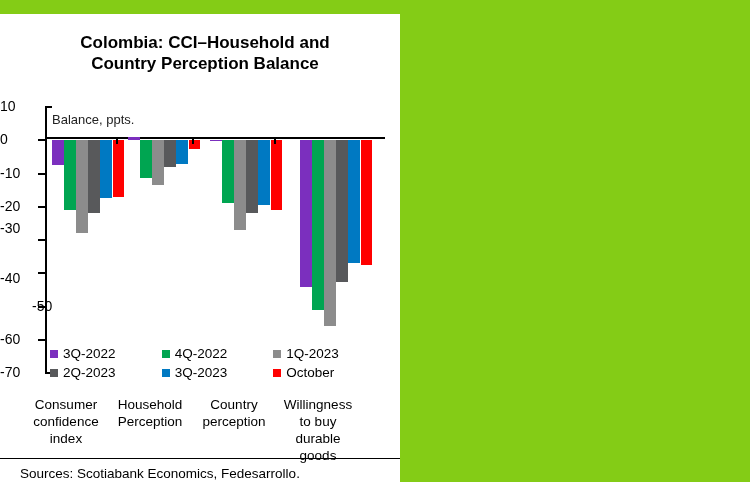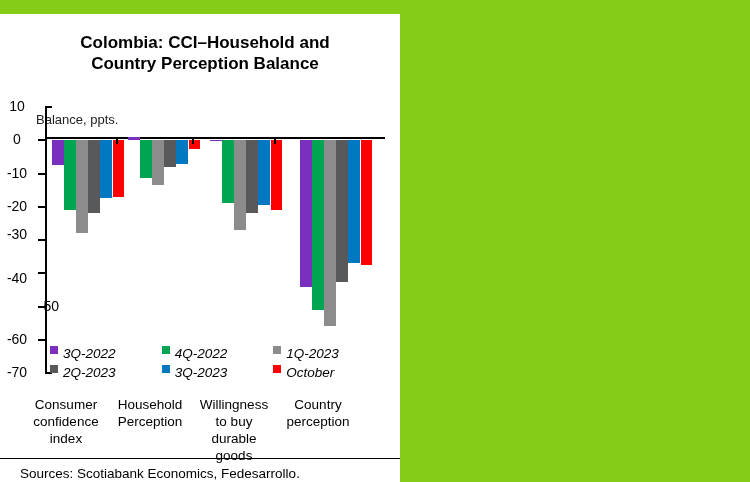--- a/index.html
+++ b/index.html
@@ -1,33 +1,33 @@
 <!DOCTYPE html>
 <html><head>
 <meta charset="utf-8">
 <style>
   html,body{margin:0;padding:0;}
   body{width:750px;height:482px;background:#000;font-family:"Liberation Sans",sans-serif;overflow:hidden;}
   #frame{position:absolute;left:0;top:0;width:750px;height:482px;background:#84cc16;}
   #card{position:absolute;left:0;top:14px;width:400px;height:468px;background:#fff;}
   #title{position:absolute;left:30px;top:18px;width:350px;text-align:center;font-size:17px;font-weight:bold;color:#000;line-height:21px;}
-  #subtitle{position:absolute;left:36px;top:98px;font-size:13px;color:#222;}
+  #subtitle{position:absolute;left:52px;top:98px;font-size:13px;color:#222;}
   
   .plot{position:absolute;left:46px;top:110px;width:340px;height:250px;}
   #axis-v{position:absolute;left:45px;top:92px;width:2px;height:268px;background:#000;}
   #axis-zero{position:absolute;left:45px;top:123px;width:340px;height:2px;background:#000;}
   .tick{position:absolute;left:38px;width:8px;height:2px;background:#000;}
-  .ytlabel{position:absolute;right:0;width:34px;text-align:center;font-size:14px;color:#000;}
+  .ytlabel{position:absolute;right:0;width:34px;text-align:left;font-size:14px;color:#000;}
   .toptickcap{position:absolute;left:45px;top:92px;width:7px;height:2px;background:#000;}
   .bottomtickcap{position:absolute;left:45px;top:358px;width:7px;height:2px;background:#000;}
   .bar{position:absolute;width:11px;}
   .grouptick{position:absolute;width:2px;height:6px;background:#000;top:124px;}
   #legend{position:absolute;left:50px;top:332px;width:335px;font-size:13px;color:#000;}
   .legrow{display:flex;}
-  .legitem{display:flex;width:112px;font-style:italic;}
+  .legitem{display:flex;align-items:center;width:112px;}
   .swatch{width:8px;height:8px;margin-right:5px;display:inline-block;}
   .legitem span.lbl{font-size:13.5px;}
   #xlabels{position:absolute;left:24px;top:382px;width:350px;display:flex;}
   .xlab{width:84px;text-align:center;font-size:13.5px;color:#000;line-height:17px;}
   #source{position:absolute;left:20px;top:452px;font-size:13.5px;color:#000;}
   #rule{position:absolute;left:0;top:444px;width:400px;height:1px;background:#000;}
 </style>
 </head>
 <body>
 
@@ -85,42 +85,42 @@
         <div class="xlab">
           <div>Consumer</div>
           <div>confidence</div>
           <div>index</div>
         </div>
         <div class="xlab">
           <div>Household</div>
           <div>Perception</div>
         </div>
         <div class="xlab">
+          <div>Country</div>
+          <div>perception</div>
+        </div>
+        <div class="xlab">
           <div>Willingness</div>
           <div>to buy</div>
           <div>durable</div>
           <div>goods</div>
-        </div>
-        <div class="xlab">
-          <div>Country</div>
-          <div>perception</div>
         </div>
       </div>
 
     <div id="rule"></div>
     <div id="source">Sources: Scotiabank Economics, Fedesarrollo.</div>
   <div class="ytlabel" style="top: 84px; left: 0px;">10</div>
       <div class="tick" style="top: 125.25px;"></div>
       <div class="ytlabel" style="top: 117.25px; left: 0px;">0</div>
       <div class="tick" style="top: 158.5px;"></div>
       <div class="ytlabel" style="top: 150.5px; left: 0px;">-10</div>
       <div class="tick" style="top: 191.75px;"></div>
       <div class="ytlabel" style="top: 183.75px; left: 0px;">-20</div>
       <div class="tick" style="top: 225px;"></div>
-      <div class="ytlabel" style="top: 212px; left: 0px;">-30</div>
+      <div class="ytlabel" style="top: 206px; left: 0px;">-30</div>
       <div class="tick" style="top: 258.25px;"></div>
       <div class="ytlabel" style="top: 250.25px; left: 0px; margin-top: 6px;">-40</div>
       <div class="tick" style="top: 291.5px;"></div>
       <div class="ytlabel" style="top: 283.5px; left: 0px; padding-left: 32px;">-50</div>
       <div class="tick" style="top: 324.75px;"></div>
       <div class="ytlabel" style="top: 316.75px; left: 0px;">-60</div>
       <div class="ytlabel" style="top: 350px; left: 0px;">-70</div>
       <div class="bar" title="3Q-2022 Consumer confidence index: -7.5" style="left: 52px; top: 126.25px; height: 24.9375px; width: 11.5px; background: rgb(123, 47, 190); position: absolute;"></div>
       <div class="bar" title="4Q-2022 Consumer confidence index: -21" style="left: 64.1px; top: 126.25px; height: 69.825px; width: 11.5px; background: rgb(0, 165, 81); position: absolute;"></div>
       <div class="bar" title="1Q-2023 Consumer confidence index: -28" style="left: 76.2px; top: 126.25px; height: 93.1px; width: 11.5px; background: rgb(140, 140, 140); position: absolute;"></div>

